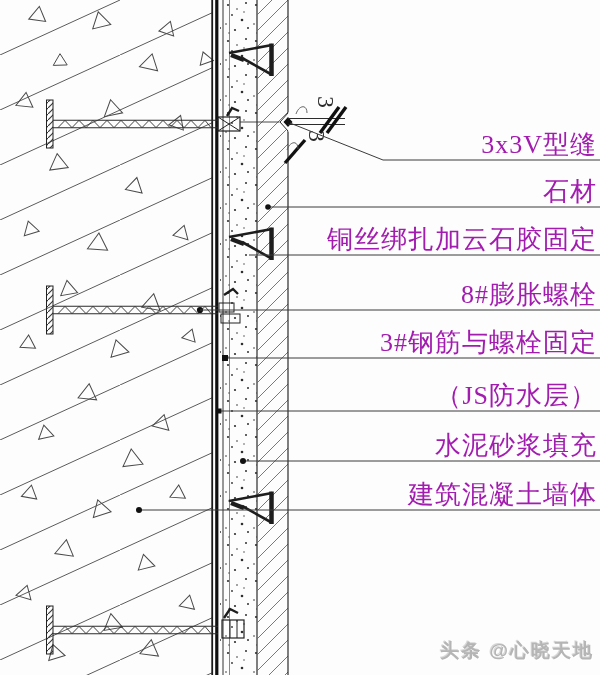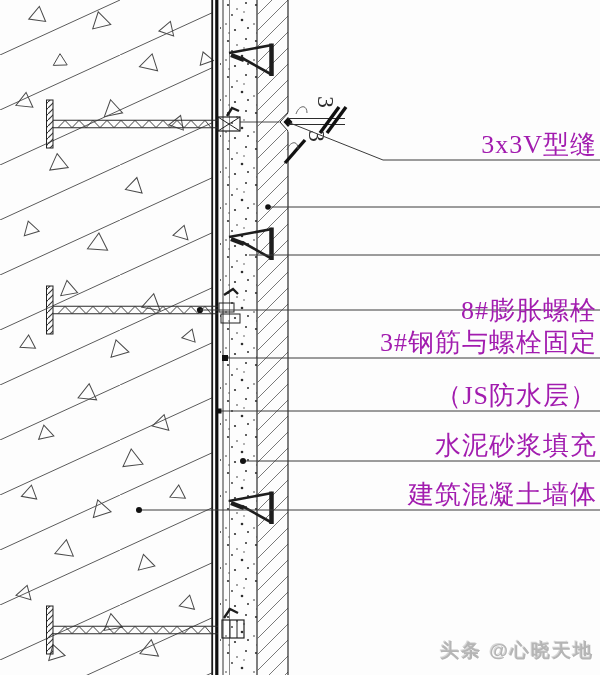--- a/index.html
+++ b/index.html
@@ -181,20 +181,22 @@
     <g>
       <circle cx="268" cy="207" r="2.8" fill="#111"></circle>
       <rect x="222" y="355" width="6" height="6" fill="#111"></rect>
       <rect x="216.5" y="408.5" width="5" height="5" fill="#111"></rect>
       <circle cx="243" cy="461" r="3" fill="#111"></circle>
       <circle cx="139" cy="510" r="3" fill="#111"></circle>
     </g>
   </svg>
 
   <div class="callout" style="top:130px">3x3V型缝</div>
-  <div class="callout" style="top:296px">8#膨胀螺栓</div>
+  <div class="callout" style="top:177px">石材</div>
+  <div class="callout" style="top:225px">铜丝绑扎加云石胶固定</div>
+  <div class="callout" style="top:280px">8#膨胀螺栓</div>
   <div class="callout" style="top:328px">3#钢筋与螺栓固定</div>
   <div class="callout" style="top:381px">（JS防水层）</div>
   <div class="callout" style="top:431px">水泥砂浆填充</div>
   <div class="callout" style="top:480px">建筑混凝土墙体</div>
 
   <div class="watermark">头条 @心晓天地</div>
 </div>
 
 </body></html>

